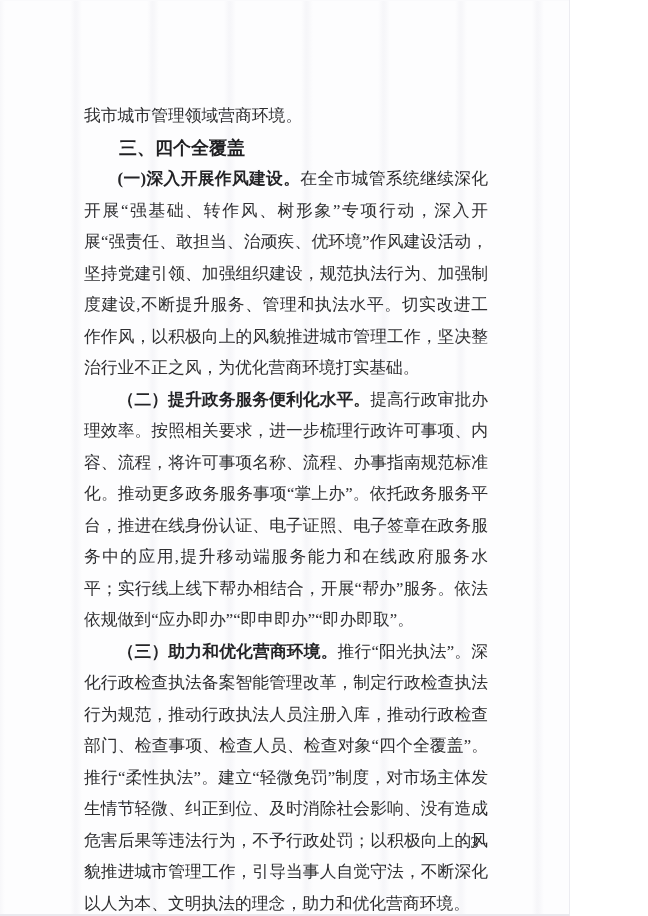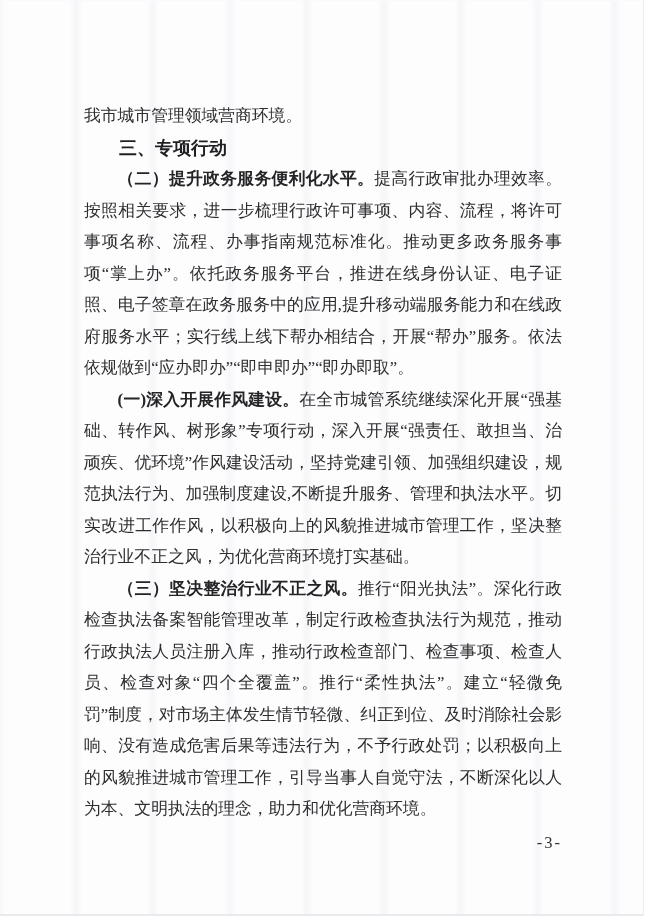--- a/index.html
+++ b/index.html
@@ -2,21 +2,21 @@
 <html><head>
 <meta charset="utf-8">
 <style>
   html, body {
     margin: 0;
     padding: 0;
     background: #ffffff;
   }
   .page {
     position: relative;
-    width: 644px;
+    width: 570px;
     height: 916px;
     background-color: #fdfdfe;
     
     background-image: repeating-linear-gradient(
       90deg,
       rgba(242,242,246,0.55) 0px,
       rgba(255,255,255,0) 5px,
       rgba(255,255,255,0) 70px,
       rgba(238,238,243,0.45) 75px,
       rgba(242,242,246,0.55) 77px
@@ -67,24 +67,24 @@
   }
 </style>
 </head>
 <body>
 
 <div class="page">
   <div class="content">
 
     <p class="continuation">我市城市管理领域营商环境。</p>
 
-    <h3 class="heading">三、专项行动</h3>
+    <h3 class="heading">三、四个全覆盖</h3>
+
+    <p class="para"><span class="lead">(一)深入开展作风建设。</span><span>在全市城管系统继续深化开展“强基础、转作风、树形象”专项行动，深入开展“强责任、敢担当、治顽疾、优环境”作风建设活动，坚持党建引领、加强组织建设，规范执法行为、加强制度建设,不断提升服务、管理和执法水平。切实改进工作作风，以积极向上的风貌推进城市管理工作，坚决整治行业不正之风，为优化营商环境打实基础。</span></p>
 
     <p class="para"><span class="lead">（二）提升政务服务便利化水平。</span><span>提高行政审批办理效率。按照相关要求，进一步梳理行政许可事项、内容、流程，将许可事项名称、流程、办事指南规范标准化。推动更多政务服务事项“掌上办”。依托政务服务平台，推进在线身份认证、电子证照、电子签章在政务服务中的应用,提升移动端服务能力和在线政府服务水平；实行线上线下帮办相结合，开展“帮办”服务。依法依规做到“应办即办”“即申即办”“即办即取”。</span></p>
 
-    <p class="para"><span class="lead">(一)深入开展作风建设。</span><span>在全市城管系统继续深化开展“强基础、转作风、树形象”专项行动，深入开展“强责任、敢担当、治顽疾、优环境”作风建设活动，坚持党建引领、加强组织建设，规范执法行为、加强制度建设,不断提升服务、管理和执法水平。切实改进工作作风，以积极向上的风貌推进城市管理工作，坚决整治行业不正之风，为优化营商环境打实基础。</span></p>
-
-    <p class="para"><span class="lead">（三）坚决整治行业不正之风。</span><span>推行“阳光执法”。深化行政检查执法备案智能管理改革，制定行政检查执法行为规范，推动行政执法人员注册入库，推动行政检查部门、检查事项、检查人员、检查对象“四个全覆盖”。推行“柔性执法”。建立“轻微免罚”制度，对市场主体发生情节轻微、纠正到位、及时消除社会影响、没有造成危害后果等违法行为，不予行政处罚；以积极向上的风貌推进城市管理工作，引导当事人自觉守法，不断深化以人为本、文明执法的理念，助力和优化营商环境。</span></p>
+    <p class="para"><span class="lead">（三）助力和优化营商环境。</span><span>推行“阳光执法”。深化行政检查执法备案智能管理改革，制定行政检查执法行为规范，推动行政执法人员注册入库，推动行政检查部门、检查事项、检查人员、检查对象“四个全覆盖”。推行“柔性执法”。建立“轻微免罚”制度，对市场主体发生情节轻微、纠正到位、及时消除社会影响、没有造成危害后果等违法行为，不予行政处罚；以积极向上的风貌推进城市管理工作，引导当事人自觉守法，不断深化以人为本、文明执法的理念，助力和优化营商环境。</span></p>
 
   </div>
 
   <div class="pagenum">-3-</div>
 </div>
 
 </body></html>

